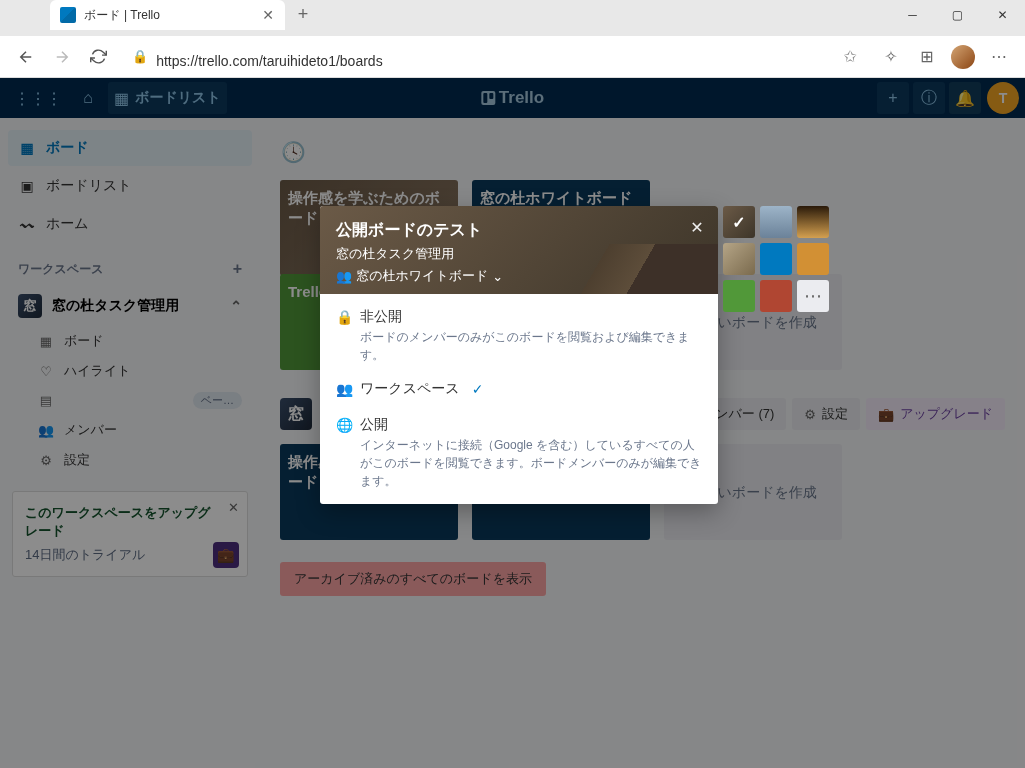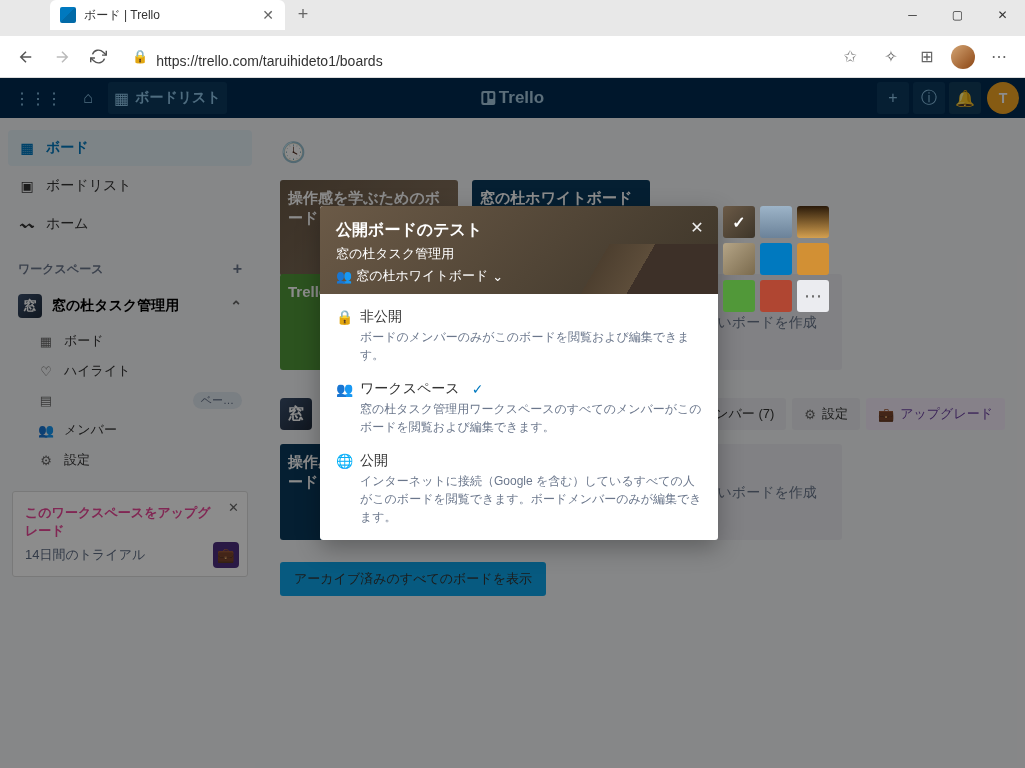--- a/index.html
+++ b/index.html
@@ -51,21 +51,21 @@
 .sb-section { display:flex; align-items:center; justify-content:space-between; padding:8px 10px; font-size:12px; color:#6b778c; font-weight:600; margin-top:10px; }
 .sb-plus { cursor:pointer; font-size:16px; color:#6b778c; }
 .sb-ws { display:flex; align-items:center; padding:8px 10px; font-size:14px; font-weight:bold; cursor:pointer; }
 .ws-badge { width:24px; height:24px; border-radius:4px; background:linear-gradient(135deg,#3a4e6b,#1e2a3a); display:flex; align-items:center; justify-content:center; color:#fff; font-size:13px; font-weight:bold; margin-right:10px; }
 .sb-caret { margin-left:auto; color:#666; }
 .sb-sub { padding:6px 10px 6px 30px; display:flex; align-items:center; font-size:13px; color:#333; cursor:pointer; }
 .sb-sub-icon { width:16px; margin-right:10px; display:flex; align-items:center; justify-content:center; color:#666; }
 .sb-badge { background:#dfe7ee; color:#5e6c84; padding:1px 8px; border-radius:10px; font-size:11px; margin-left:auto; }
 
 .upgrade-box { margin:16px 4px; padding:12px; border:1px solid #ddd; border-radius:3px; background:#fff; position:relative; font-size:13px; }
-.upgrade-title { font-weight:bold; margin-bottom:6px; color:#ec4899; padding-right:16px; }
+.upgrade-title { font-weight:bold; margin-bottom:6px; color:#14532d; padding-right:16px; }
 .upgrade-close { position:absolute; right:8px; top:8px; cursor:pointer; color:#666; }
 .upgrade-desc { color:#6b778c; font-size:12px; line-height:1.5; margin-bottom:10px; }
 .upgrade-link { color:#5e6c84; font-size:13px; }
 .upgrade-icon { position:absolute; right:8px; bottom:8px; width:26px; height:26px; background:#4d2f7f; border-radius:4px; display:flex; align-items:center; justify-content:center; color:#fff; font-size:14px; }
 
 .main { flex:1; padding:20px 20px; overflow:auto; position:relative; }
 .recent-icon { width:28px; height:28px; display:flex; align-items:center; justify-content:center; color:#6b778c; font-size:20px; }
 .boards-row { display:flex; gap:14px; margin-top:14px; flex-wrap:wrap; }
 .board-tile { width:178px; height:96px; border-radius:3px; padding:8px; color:#fff; font-weight:bold; font-size:15px; cursor:pointer; position:relative; line-height:1.3; }
 .bt-green { background:#519839; }
@@ -74,21 +74,21 @@
 .bt-navy { background:#0a3a5c; }
 .bt-new { background:#ebecf0; color:#6b778c; display:flex; align-items:center; justify-content:center; font-weight:normal; font-size:14px; }
 
 .ws-header { display:flex; align-items:center; gap:10px; margin-top:28px; margin-bottom:4px; }
 .ws-badge-lg { width:32px; height:32px; border-radius:4px; background:linear-gradient(135deg,#3a4e6b,#1e2a3a); display:flex; align-items:center; justify-content:center; color:#fff; font-size:16px; font-weight:bold; }
 .ws-tabs { display:flex; gap:6px; margin-left:auto; }
 .ws-tab { height:32px; padding:0 12px; display:flex; align-items:center; gap:6px; background:#ebecf0; border-radius:3px; font-size:13px; color:#333; cursor:pointer; }
 .ws-tab.upgrade { background:#f4ecfa; color:#6b3fa0; }
 .wt-icon { font-size:13px; color:#666; }
 
-.archived-btn { margin-top:22px; padding:8px 14px; background:#0ea5e9; border-radius:3px; font-size:13px; color:#333; display:inline-block; cursor:pointer; }
+.archived-btn { margin-top:22px; padding:8px 14px; background:#fca5a5; border-radius:3px; font-size:13px; color:#333; display:inline-block; cursor:pointer; }
 
 
 .popup { position:absolute; left:320px; top:128px; width:398px; background:#fff; border-radius:3px; box-shadow:0 8px 24px rgba(0,0,0,0.3); z-index:50; }
 .popup-header { height:88px; background:linear-gradient(135deg,#6b5a47,#3d3529); border-radius:3px 3px 0 0; padding:14px 16px; color:#fff; position:relative; overflow:hidden; }
 .popup-header::after { content:''; position:absolute; bottom:0; right:0; width:200px; height:50px; background:linear-gradient(120deg,transparent 40%,#4d3f2f 40%,#5d4d3a 60%,#3d3028 60%); }
 .popup-title { font-size:16px; font-weight:bold; margin-bottom:4px; position:relative; z-index:1; }
 .popup-sub { font-size:13px; position:relative; z-index:1; }
 .popup-vis { font-size:13px; margin-top:4px; display:flex; align-items:center; gap:4px; position:relative; z-index:1; cursor:pointer; }
 .popup-close { position:absolute; right:10px; top:10px; color:#eee; cursor:pointer; font-size:16px; z-index:2; width:22px; height:22px; display:flex; align-items:center; justify-content:center; }
 .popup-body { padding:6px 0; }
@@ -306,21 +306,20 @@
             <span>非公開</span>
           </div>
         <div class="pr-desc">ボードのメンバーのみがこのボードを閲覧および編集できます。</div>
       </div>
       <div class="popup-row">
         <div class="pr-head">
             <span class="pr-icon">👥</span>
             <span>ワークスペース</span>
             <span class="check">✓</span>
           </div>
-        <div class="pr-desc">窓の杜タスク管理用ワークスペースのすべてのメンバーがこのボードを閲覧および編集できます。</div>
       </div>
       <div class="popup-row">
         <div class="pr-head">
             <span class="pr-icon green">🌐</span>
             <span>公開</span>
           </div>
         <div class="pr-desc">インターネットに接続（Google を含む）しているすべての人がこのボードを閲覧できます。ボードメンバーのみが編集できます。</div>
       </div>
     </div>
   </div>

